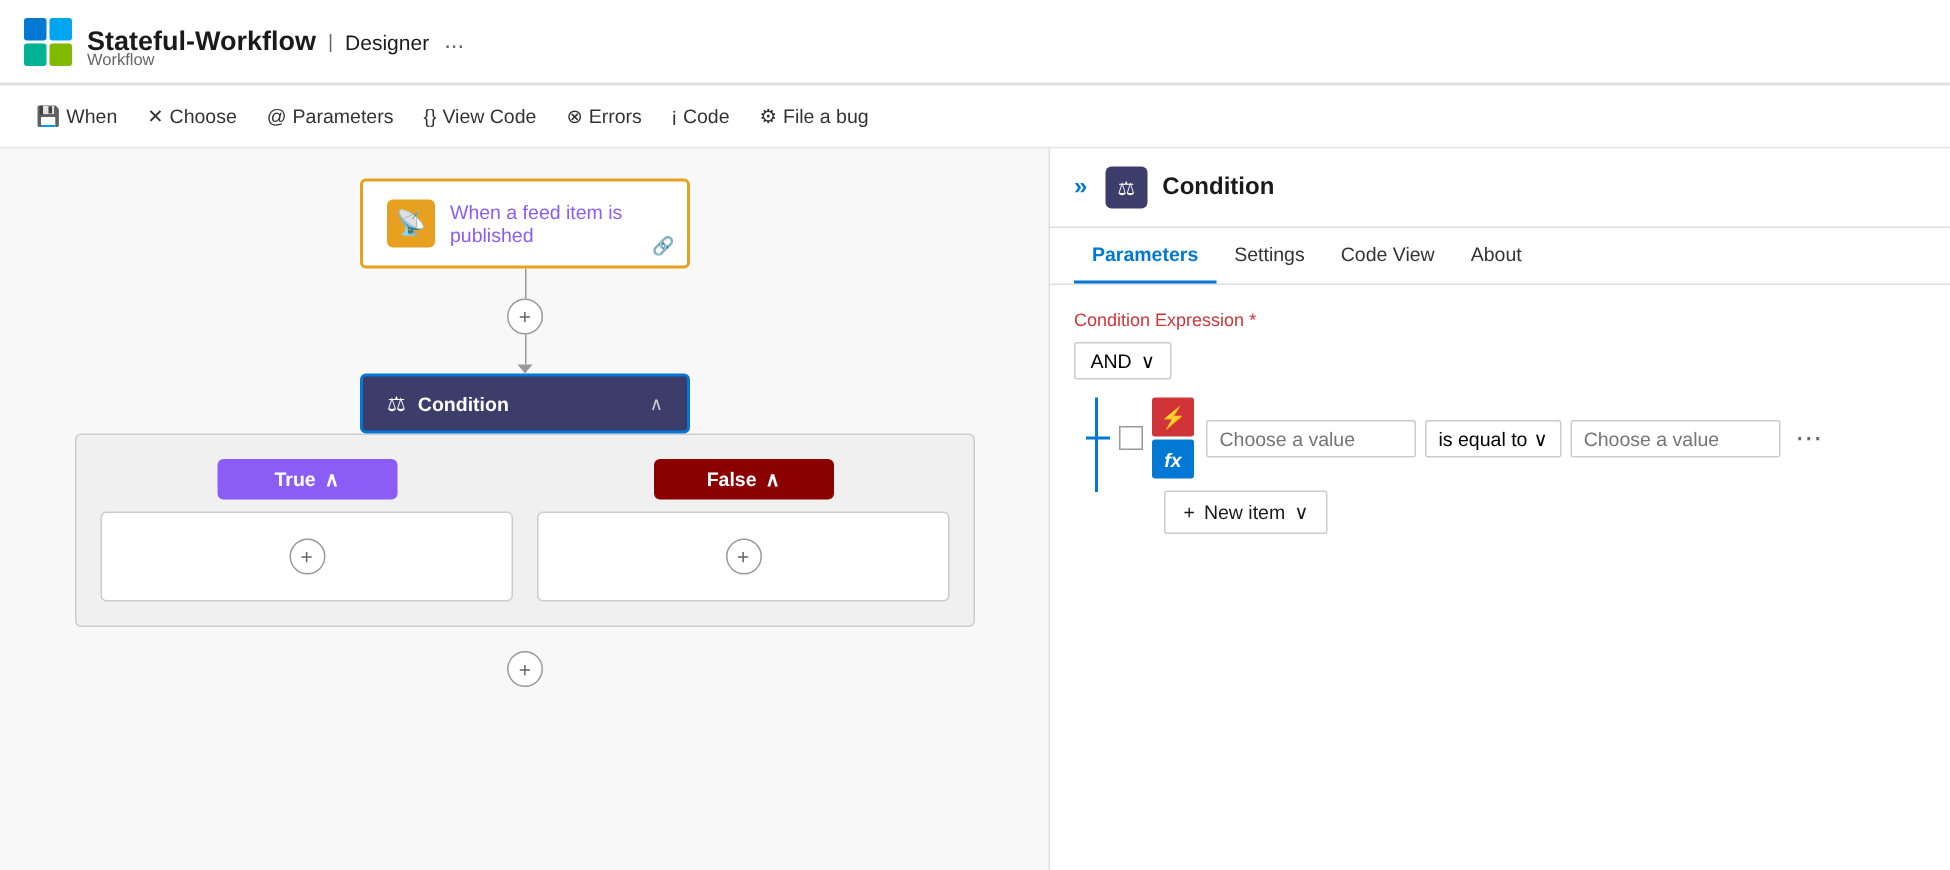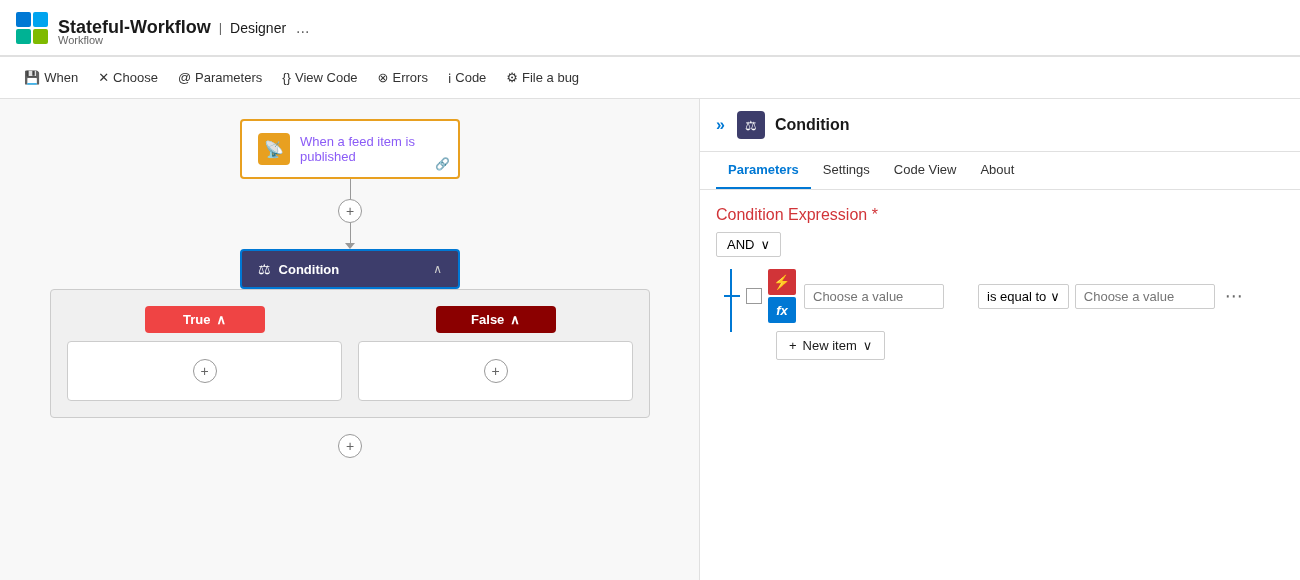--- a/index.html
+++ b/index.html
@@ -43,52 +43,52 @@
 
     .node-condition { background: #3d3d6b; border: 2px solid #0078d4; border-radius: 4px; padding: 10px 16px; display: flex; align-items: center; justify-content: space-between; width: 220px; margin: 0 auto; color: white; }
     .condition-left { display: flex; align-items: center; gap: 8px; }
     .condition-icon { font-size: 14px; }
     .condition-text { font-size: 13px; font-weight: 600; }
     .condition-collapse { color: #ccc; font-size: 12px; }
 
     .branches-container { border: 1px solid #ccc; border-radius: 4px; padding: 16px; margin-top: 0; background: #f0f0f0; display: flex; gap: 16px; }
     .branch { flex: 1; }
     .branch-header { border-radius: 4px; padding: 6px 12px; display: flex; align-items: center; gap: 6px; justify-content: center; color: white; font-size: 13px; font-weight: 600; width: 120px; margin: 0 auto 8px; }
-    .branch-true { background: #ef4444; }
+    .branch-true { background: #8b5cf6; }
     .branch-false { background: #8b0000; }
     .branch-body { border: 1px solid #ccc; border-radius: 4px; min-height: 60px; background: #fff; display: flex; align-items: center; justify-content: center; }
 
     .bottom-add { display: flex; justify-content: center; margin-top: 16px; }
 
     
     .right-panel { flex: 1; background: #fff; padding: 0; overflow-y: auto; }
     .panel-header { display: flex; align-items: center; padding: 12px 16px; border-bottom: 1px solid #e0e0e0; }
     .panel-collapse-btn { color: #0078d4; margin-right: 12px; cursor: pointer; font-size: 16px; font-weight: bold; }
     .panel-icon { background: #3d3d6b; color: white; width: 28px; height: 28px; border-radius: 4px; display: flex; align-items: center; justify-content: center; font-size: 13px; margin-right: 10px; }
     .panel-title { font-size: 16px; font-weight: 600; color: #1a1a1a; }
 
     
     .panel-tabs { display: flex; border-bottom: 1px solid #e0e0e0; padding: 0 16px; }
     .panel-tab { padding: 10px 12px; font-size: 13px; cursor: pointer; color: #333; border-bottom: 2px solid transparent; }
     .panel-tab.active { color: #0078d4; border-bottom: 2px solid #0078d4; font-weight: 600; }
 
     
     .panel-content { padding: 16px; }
-    .field-label { font-size: 16px; color: #333; margin-bottom: 8px; }
+    .field-label { font-size: 12px; color: #333; margin-bottom: 8px; }
     .field-label span { color: #d13438; }
     .and-selector { display: flex; align-items: center; gap: 8px; margin-bottom: 12px; }
     .and-btn { border: 1px solid #ccc; border-radius: 2px; padding: 4px 10px; background: #fff; font-size: 13px; cursor: pointer; display: flex; align-items: center; gap: 6px; }
 
     .condition-row { display: flex; align-items: center; gap: 6px; margin-bottom: 8px; position: relative; }
     .condition-checkbox { width: 16px; height: 16px; border: 1px solid #999; background: #fff; flex-shrink: 0; }
     .expr-icons { display: flex; flex-direction: column; gap: 2px; margin-right: 2px; }
     .expr-icon-lightning { background: #d13438; color: white; width: 28px; height: 26px; border-radius: 2px; display: flex; align-items: center; justify-content: center; font-size: 14px; cursor: pointer; }
     .expr-icon-fx { background: #0078d4; color: white; width: 28px; height: 26px; border-radius: 2px; display: flex; align-items: center; justify-content: center; font-size: 13px; font-weight: 700; cursor: pointer; font-style: italic; }
     .value-input { border: 1px solid #ccc; border-radius: 2px; padding: 4px 8px; font-size: 13px; width: 140px; color: #999; }
-    .operator-select { border: 1px solid #ccc; border-radius: 2px; padding: 4px 8px; font-size: 13px; display: flex; align-items: center; gap: 4px; background: #fff; cursor: pointer; white-space: nowrap; margin-left: 28px; }
+    .operator-select { border: 1px solid #ccc; border-radius: 2px; padding: 4px 8px; font-size: 13px; display: flex; align-items: center; gap: 4px; background: #fff; cursor: pointer; white-space: nowrap; }
     .value-input2 { border: 1px solid #ccc; border-radius: 2px; padding: 4px 8px; font-size: 13px; width: 140px; color: #999; }
     .more-btn { color: #666; cursor: pointer; font-size: 18px; padding: 2px 4px; }
 
     .new-item-btn { display: flex; align-items: center; gap: 6px; padding: 6px 12px; border: 1px solid #ccc; border-radius: 2px; background: #fff; font-size: 13px; cursor: pointer; color: #1a1a1a; margin-top: 4px; margin-left: 36px; }
   </style>
 </head>
 <body>
 
 <div style="position: relative; border-bottom: 1px solid #e0e0e0; text-align: center;">
   <div class="header">

